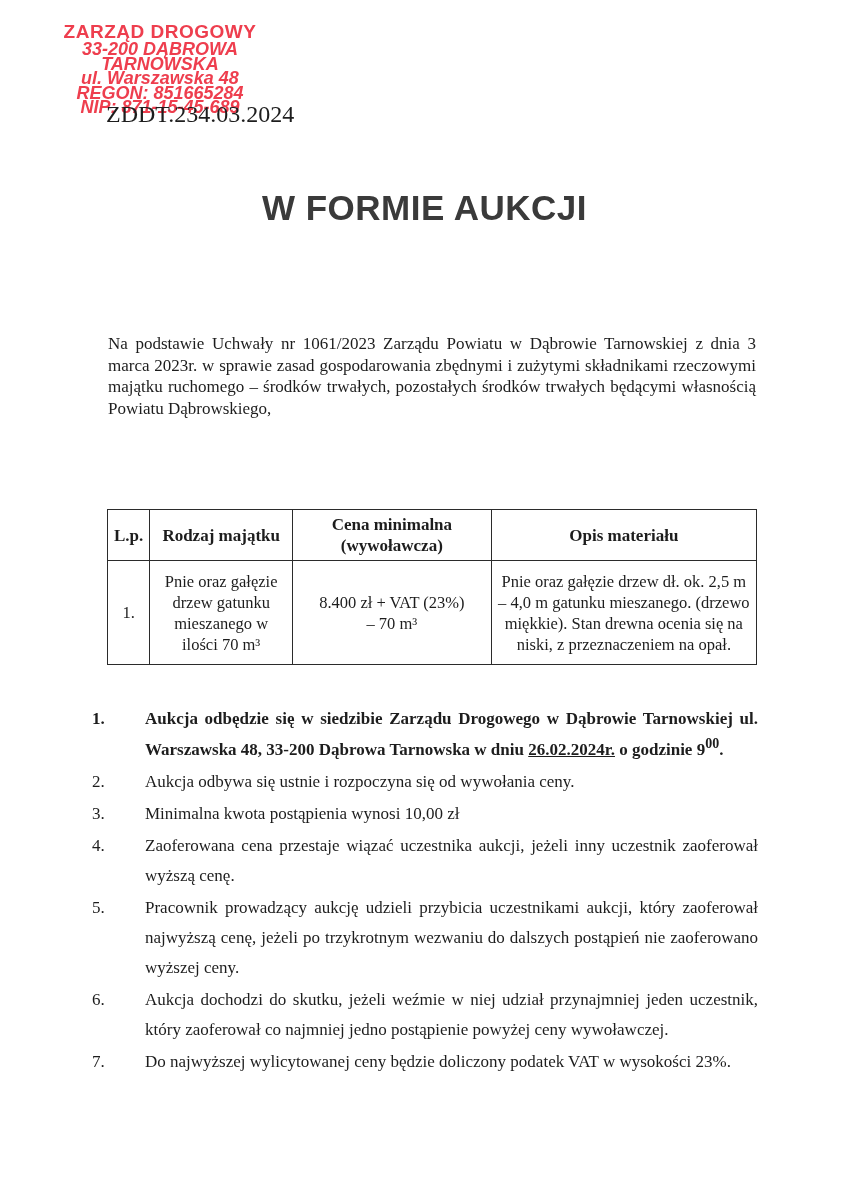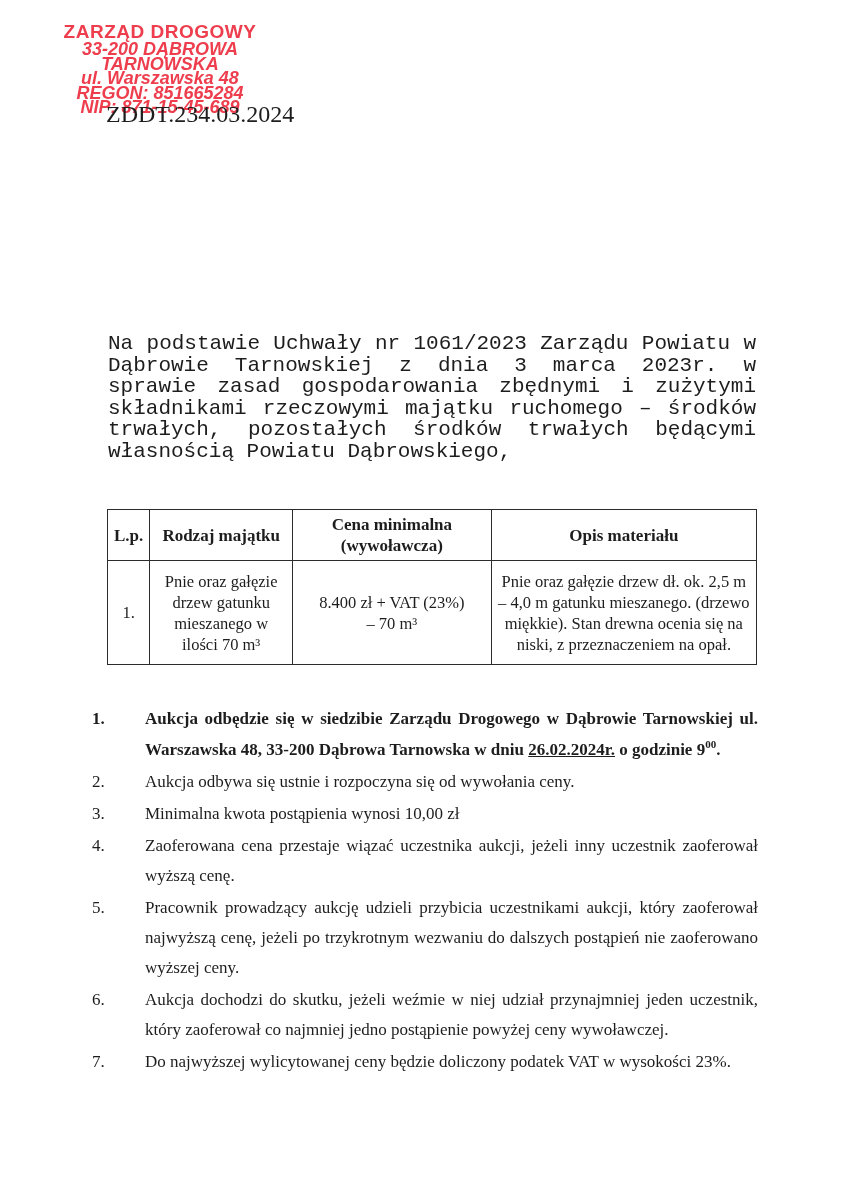--- a/index.html
+++ b/index.html
@@ -37,23 +37,22 @@
     font-family:"Liberation Sans", sans-serif;
     font-weight:bold;
     font-size:35px;
     line-height:52px;
     letter-spacing:0.5px;
     color:#3a3a3a;
   }
   
   .para {
     position:absolute; left:108px; width:648px;
-    font-size:21px; line-height:21.5px;
+    font-size:17px; line-height:21.5px;
     text-align:justify;
-    font-family:Liberation Mono, monospace;
   }
   .para1 { top:333px; }
   .para2 { top:431px; }
   
   .sale-table {
     position:absolute; top:509px; left:107px; width:650px;
     border-collapse:collapse;
     font-size:16.5px;
   }
   .sale-table th, .sale-table td {
@@ -83,40 +82,41 @@
     width:53px; flex:0 0 53px;
     line-height:30px;
   }
   .term .txt {
     flex:1;
     text-align:justify;
     line-height:30px;
   }
   .term-bold .num, .term-bold .txt { font-weight:bold; line-height:31px; }
   .u-date { text-decoration:underline; }
-  sup.hr { font-size:11px; vertical-align:super; line-height:0; font-weight:bold; }
+  sup.hr { font-size:14px; vertical-align:super; line-height:0; font-weight:bold; }
 </style>
 </head>
 <body>
 
 <div class="page">
 
   <div class="stamp">
     <div class="org">ZARZĄD DROGOWY</div>
     <div class="sub">33-200 DĄBROWA TARNOWSKA</div>
     <div class="sub">ul. Warszawska 48</div>
     <div class="sub">REGON: 851665284</div>
     <div class="sub">NIP: 871-15-45-689</div>
   </div>
 
   <div class="ref-row">
     <span>ZDDT.234.03.2024</span>
   </div>
 
   <div class="doc-title">
+    <div>W FORMIE AUKCJI</div>
   </div>
 
   <p class="para para1">Na podstawie Uchwały nr 1061/2023 Zarządu Powiatu w Dąbrowie Tarnowskiej z dnia 3 marca 2023r. w sprawie zasad gospodarowania zbędnymi i zużytymi składnikami rzeczowymi majątku ruchomego – środków trwałych, pozostałych środków trwałych będącymi własnością Powiatu Dąbrowskiego,</p>
 
   <table class="sale-table">
     <thead>
       <tr>
         <th class="col-lp">L.p.</th>
         <th class="col-rodz">Rodzaj majątku</th>
         <th class="col-cena">

